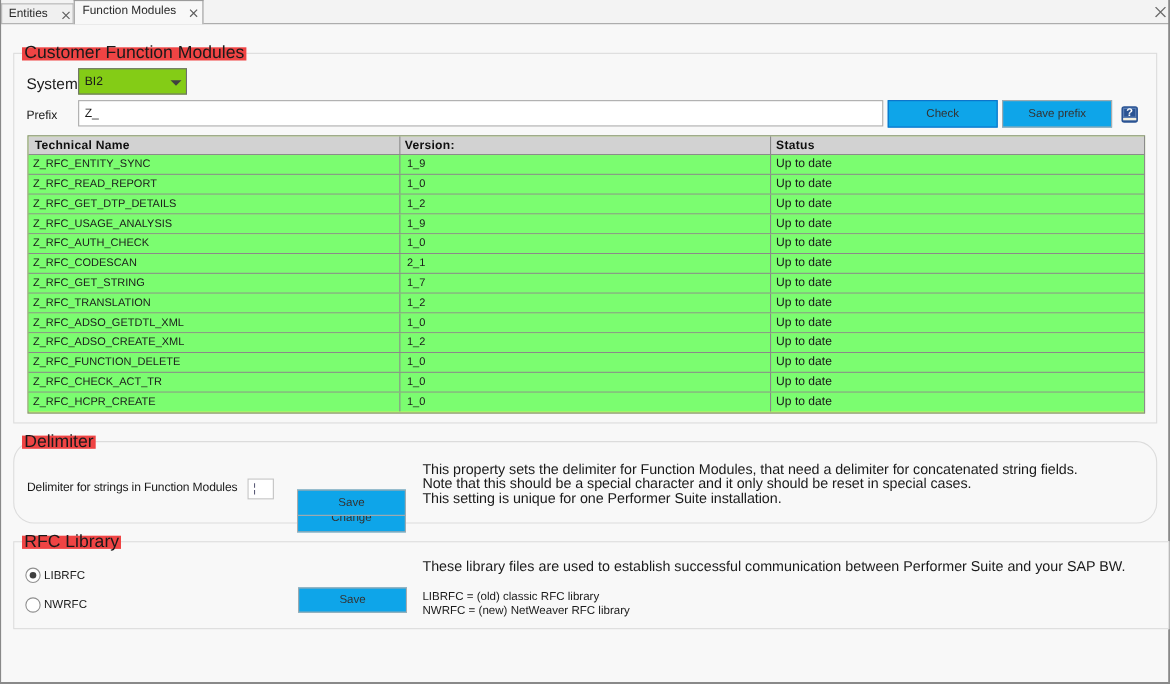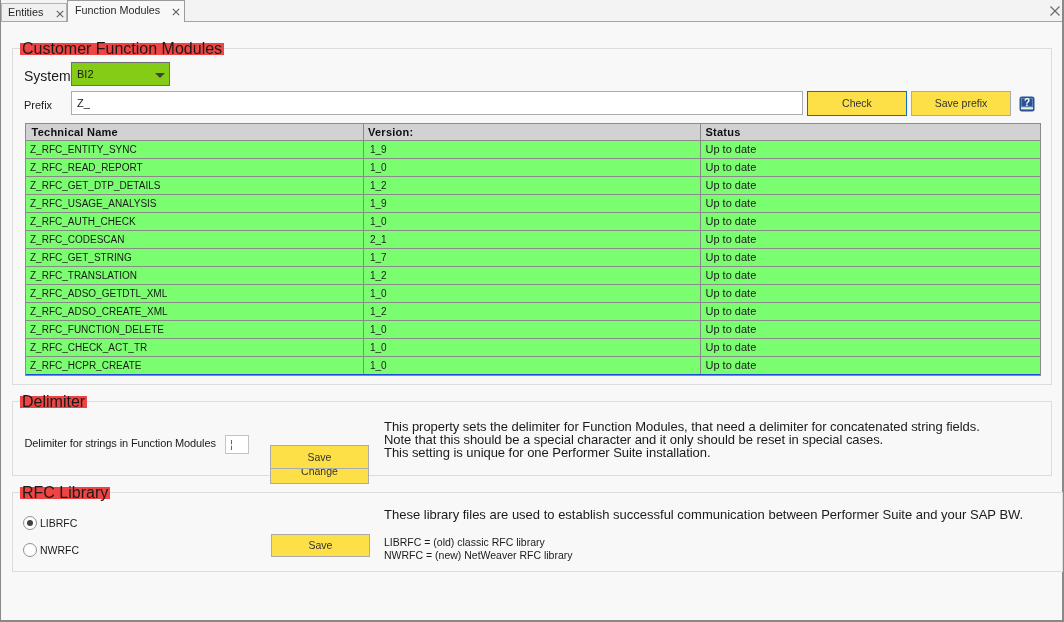--- a/index.html
+++ b/index.html
@@ -29,35 +29,35 @@
     background:#f8f8f8; border:1px solid #9b9b9b; border-bottom:none;
     font-size:10.8px; color:#2a2a2a; line-height:18px; padding-left:7px; z-index:3;
   }
   .tabx { position:absolute; }
   .tabx svg { display:block; }
   
   .gb { border:1px solid #dcdcdc; background:#f8f8f8; }
   .gb-label { position:absolute; top:-6px; left:7px; background:#ef4444; padding:0 2px;
               font-size:16px; color:#1a1a1a; line-height:12px; }
   #gb1 { left:12px; top:48px; width:1040px; height:337px; }
-  #gb2 { left:12px; top:401px; width:1040px; height:75px; }
+  #gb2 { left:12px; top:401px; width:1040px; height:75px;border-radius:19px; }
   #gb3 { left:12px; top:492px; width:1051px; height:80px; }
   
   .lbl { font-size:10.5px; color:#1a1a1a; line-height:13px; }
   .combo { left:71px; top:62px; width:99px; height:24px; background:#84cc16; font-size:11px;
            border:1px solid #6e6e6e; line-height:22px; padding-left:5px; }
   .combo .arr { position:absolute; right:4px; top:10px; width:0; height:0;
                 border-left:5px solid transparent; border-right:5px solid transparent;
                 border-top:5px solid #404040; }
   .tbox { background:#fff; border:1px solid #ababab; line-height:22px; padding-left:5px; font-size:11px; }
-  .btn { background:#fde047; border:1px solid #ababab; text-align:center;
+  .btn { background:#0ea5e9; border:1px solid #ababab; text-align:center;
          color:#333; font-size:10.5px; }
   .btn-blue { border:1px solid #0c70c8; }
   
-  #tbl { left:25px; top:123px; width:1016px; height:253px; border:1px solid #8b8b8b; background:#1d4ed8; }
+  #tbl { left:25px; top:123px; width:1016px; height:253px; border:1px solid #8b8b8b; background:#bef264; }
   .trow { position:relative; width:100%; height:18px; background:#7bfd70;
           border-bottom:1px solid #8a8a8a; font-size:10px; }
   .trow:last-child { border-bottom:none; height:17px; }
   .thead { position:relative; width:100%; height:17px; background:#d2d2d2;
            border-bottom:1px solid #8b8b8b; font-weight:bold; color:#101010;
            font-size:11px; letter-spacing:0.25px; }
   .thead span { line-height:16px; }
   .c1 { position:absolute; left:4px; top:0; line-height:17px; white-space:nowrap; }
   .c2 { position:absolute; left:344px; top:0; line-height:17px; white-space:nowrap; }
   .c3 { position:absolute; left:679.5px; top:0; line-height:17px; white-space:nowrap; font-size:11px; }

